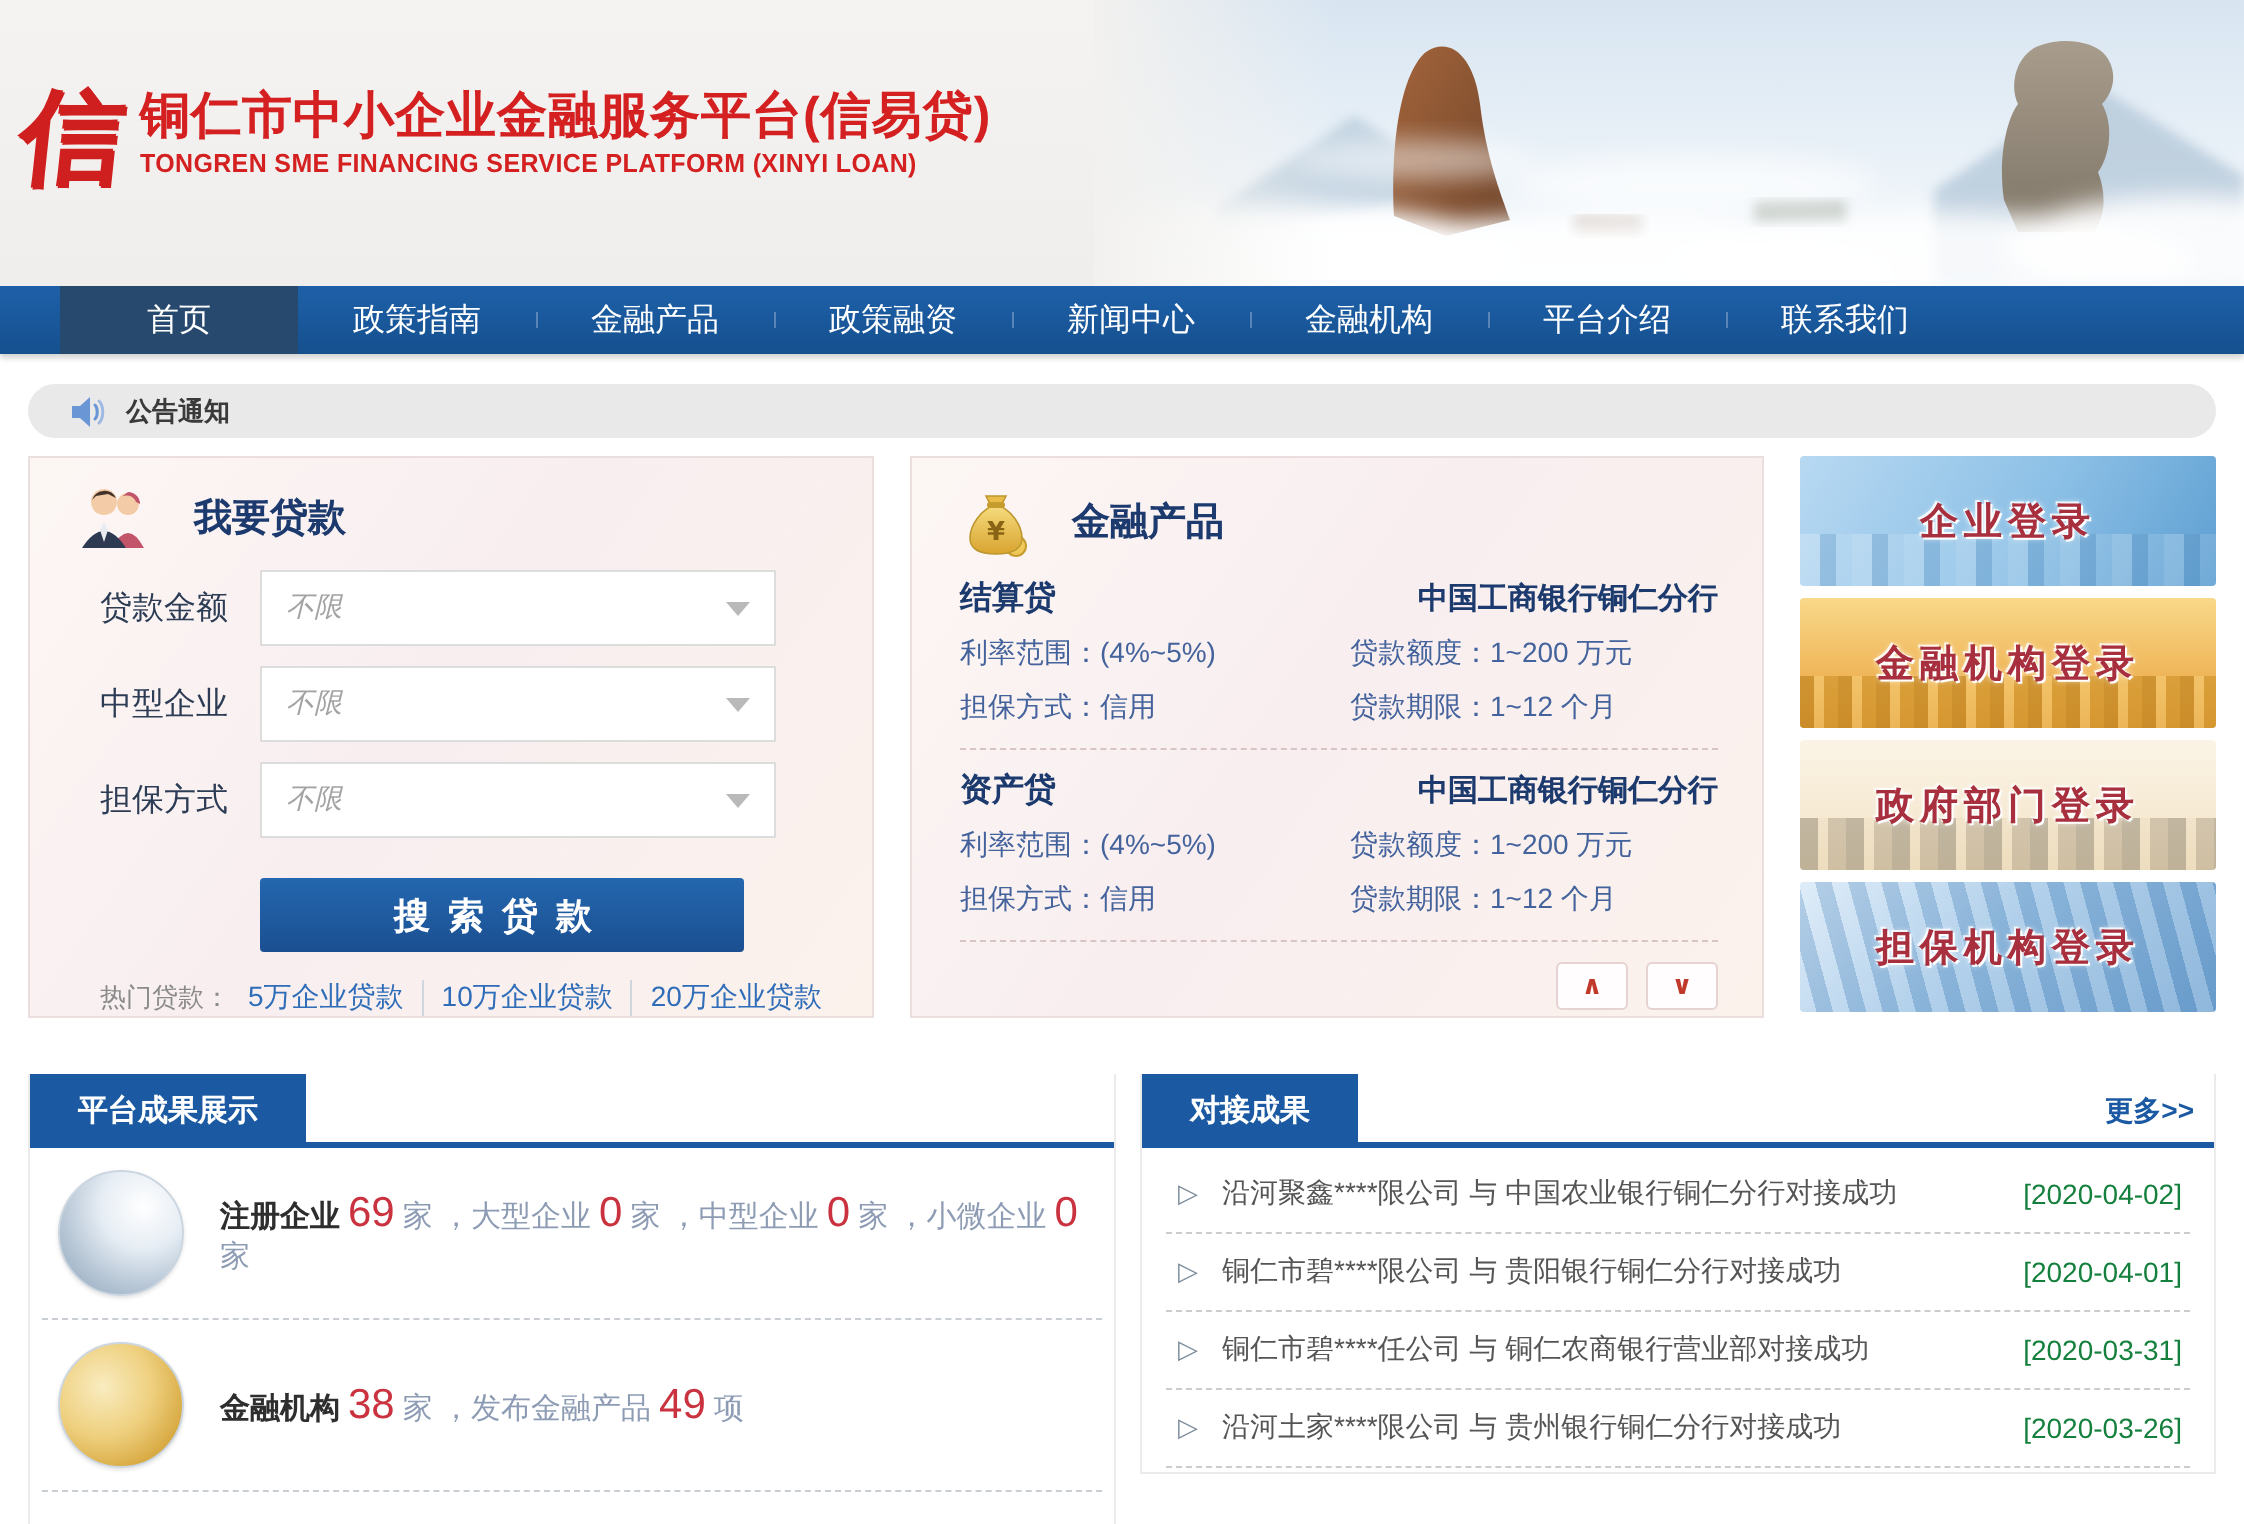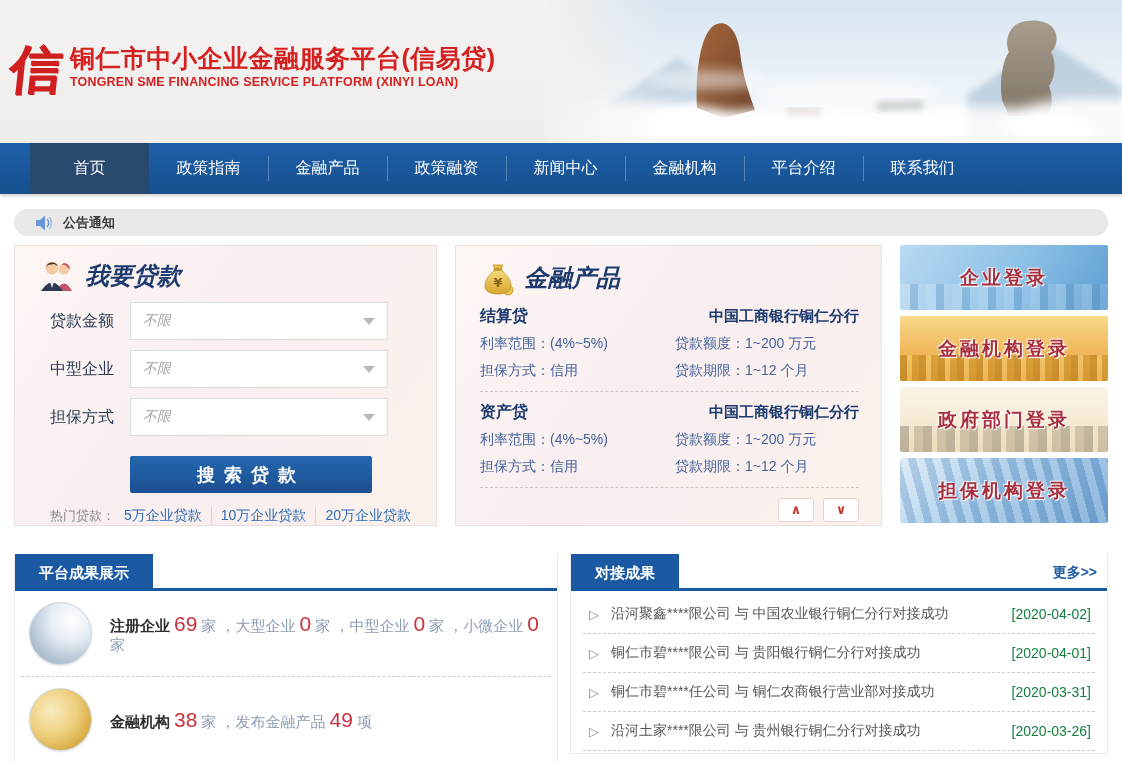--- a/index.html
+++ b/index.html
@@ -10,21 +10,21 @@
   
   .site-header { position:relative; height:143px; background:linear-gradient(#f4f3f1,#efeeec); overflow:hidden; }
   .header-art { position:absolute; top:0; right:0; width:575px; height:143px; }
   .logo-area { position:absolute; left:10px; top:40px; display:flex; align-items:flex-start; z-index:3; }
   .logo-mark { font-size:52px; font-weight:bold; color:#cf1f1f; line-height:58px; transform:skewX(-6deg);
                margin-right:8px; text-shadow:1px 1px 0 #cf1f1f; }
   .title-block h1 { font-size:25px; font-weight:bold; color:#d42020; letter-spacing:0.5px; line-height:32px; margin-top:2px; }
   .title-subtitle { font-size:13px; font-weight:bold; color:#d42020; letter-spacing:0.2px; transform:scaleX(0.96); transform-origin:left; }
 
   
-  .main-nav { height:51px; background:linear-gradient(#1e60a8,#15508f); display:flex; align-items:stretch;
+  .main-nav { height:34px; background:linear-gradient(#1e60a8,#15508f); display:flex; align-items:stretch;
               padding-left:30px; box-shadow:0 2px 3px rgba(0,0,0,0.18); }
   .nav-item { width:119px; display:flex; align-items:center; justify-content:center; color:#fff; font-size:16px;
               cursor:pointer; position:relative; }
   .nav-item + .nav-item::before { content:""; position:absolute; left:0; top:13px; bottom:13px; width:1px; background:rgba(255,255,255,0.28); }
   .nav-item.active { background:#27496d; }
   .nav-item.active::before, .nav-item.active + .nav-item::before { display:none; }
 
   
   .notice-bar { margin:15px 14px 9px 14px; height:27px; background:#e9e9e9; border-radius:14px;
                 display:flex; align-items:center; padding:0 14px;font-family:Liberation Serif, serif; }
@@ -32,21 +32,21 @@
   .notice-label { font-size:13px; font-weight:bold; color:#3a3a3a; }
 
   
   .main-row { display:flex; padding:0 14px; gap:18px; }
   .soft-panel { background:linear-gradient(125deg,#fdf7f4 0%,#f8eef0 45%,#fbf2ec 100%);
                 border:1px solid #ebdede; height:281px; position:relative; }
 
   
   .loan-panel { width:423px; padding:14px 0 0 0; }
   .panel-title-row { display:flex; align-items:center; padding-left:24px; margin-bottom:10px; }
-  .panel-title-row .ptitle { font-size:24px; font-weight:bold; color:#1c3a6e; margin-left:8px;font-style:italic; }
+  .panel-title-row .ptitle { font-size:19px; font-weight:bold; color:#1c3a6e; margin-left:20px; }
   .field-row { display:flex; align-items:center; margin:0 0 10px 0; padding-left:35px; }
   .field-label { width:80px; font-size:16px; font-weight:normal; color:#2c3c55; }
   .select-box { width:258px; height:38px; background:#fff; border:1px solid #ddd; display:flex; align-items:center;
                 padding:0 12px; position:relative; cursor:pointer;font-style:italic; }
   .select-value { font-size:14px; color:#a3a3a3; }
   .select-arrow { position:absolute; right:12px; width:0; height:0; border-left:6px solid transparent;
                   border-right:6px solid transparent; border-top:7px solid #b9b9b9; }
   .search-btn { display:block; margin:20px 0 0 115px; width:242px; height:37px; border:none; cursor:pointer;
                 background:linear-gradient(#2467ae,#1b4f92); color:#fff; font-size:18px; font-weight:bold;
                 letter-spacing:9px; font-family:inherit; border-radius:2px; }

